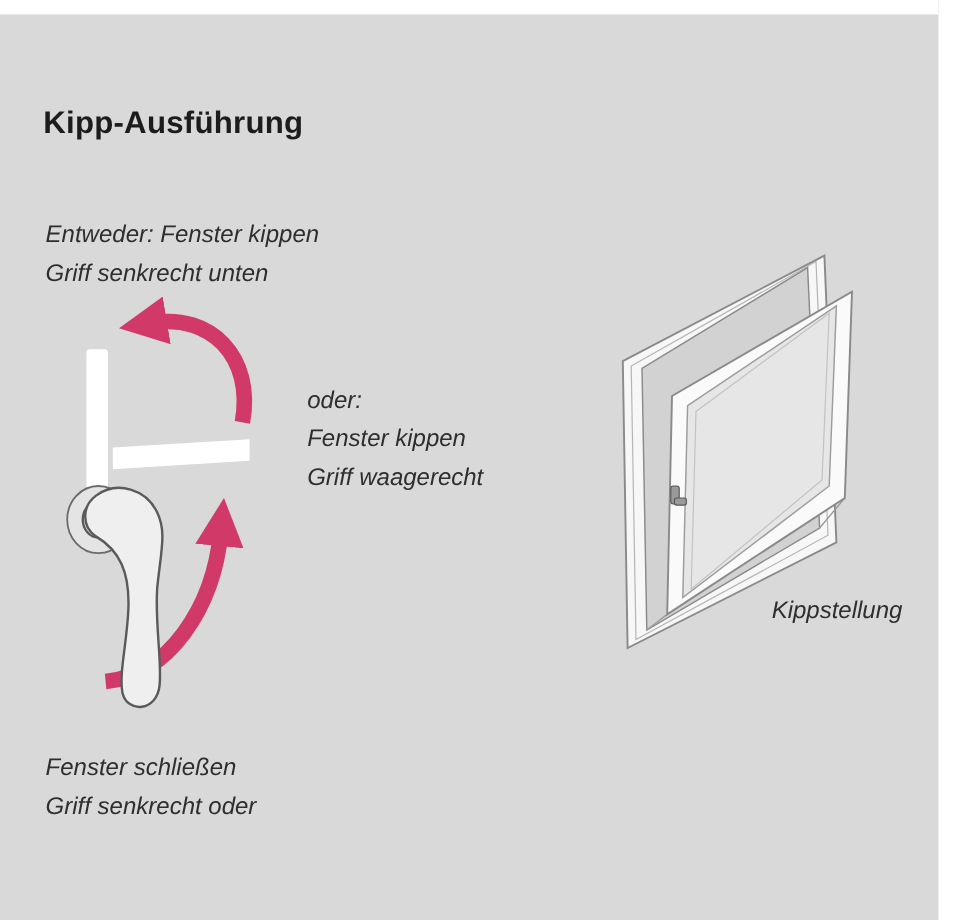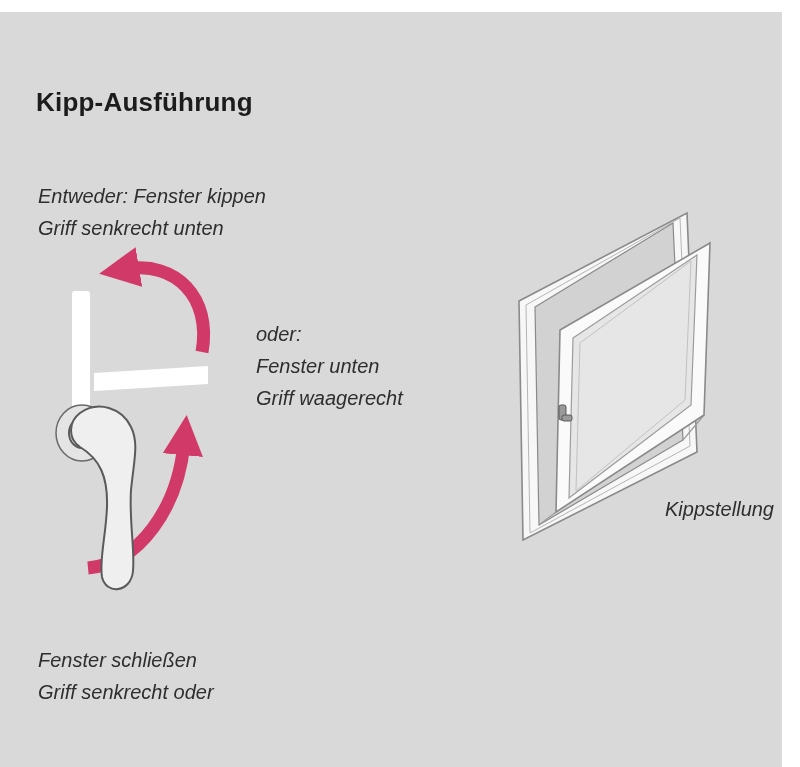--- a/index.html
+++ b/index.html
@@ -32,22 +32,22 @@
   }
   .caption {
     position: absolute;
     font-style: italic;
     font-size: 20px;
     line-height: 32px;
     color: var(--text, #2e2e2e);
   }
   .caption-option1 { left: 38px; top: 180px; font-style: italic; }
   .caption-option2 { left: 256px; top: 318px; }
-  .caption-close   { left: 38px; top: 644px; }
-  .caption-window  { right: 8px; top: 493px; text-align: left; }
+  .caption-close   { left: 38px; top: 624px; }
+  .caption-window  { right: 30px; top: 493px; text-align: left; }
 
   .handle-illustration {
     position: absolute;
     left: 30px; top: 245px;
     width: 230px; height: 375px;
   }
   .window-illustration {
     position: absolute;
     left: 480px; top: 195px;
     width: 270px; height: 360px;
@@ -81,21 +81,21 @@
 
   <h1 class="page-title">Kipp-Ausführung</h1>
 
   <div class="caption caption-option1">
     <div>Entweder: Fenster kippen</div>
     <div>Griff senkrecht unten</div>
   </div>
 
   <div class="caption caption-option2">
     <div>oder:</div>
-    <div>Fenster unten</div>
+    <div>Fenster kippen</div>
     <div>Griff waagerecht</div>
   </div>
 
   <div class="caption caption-close">
     <div>Fenster schließen</div>
     <div>Griff senkrecht oder</div>
   </div>
 
   <div class="caption caption-window">Kippstellung</div>
 

